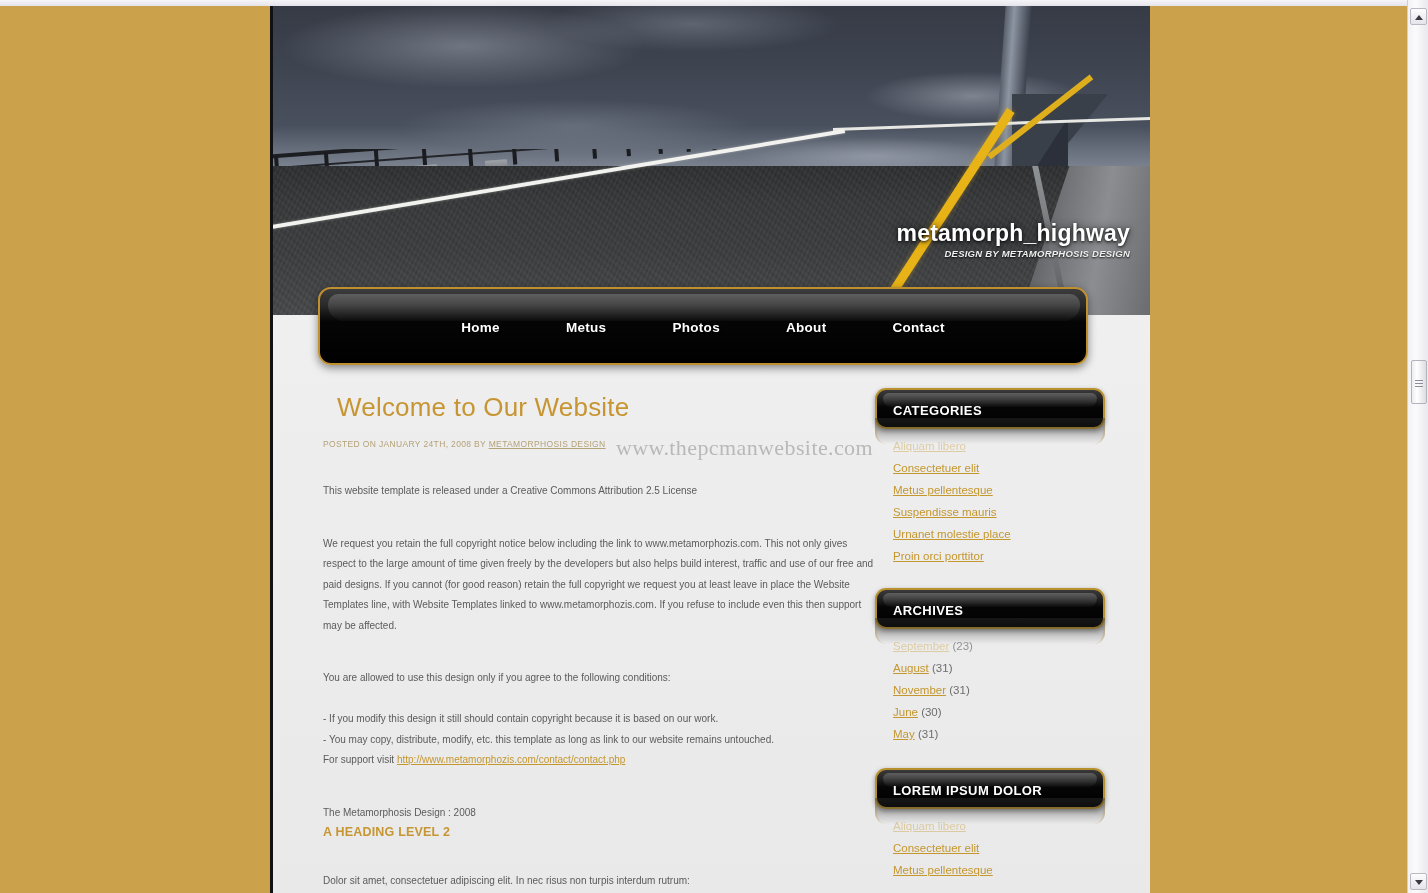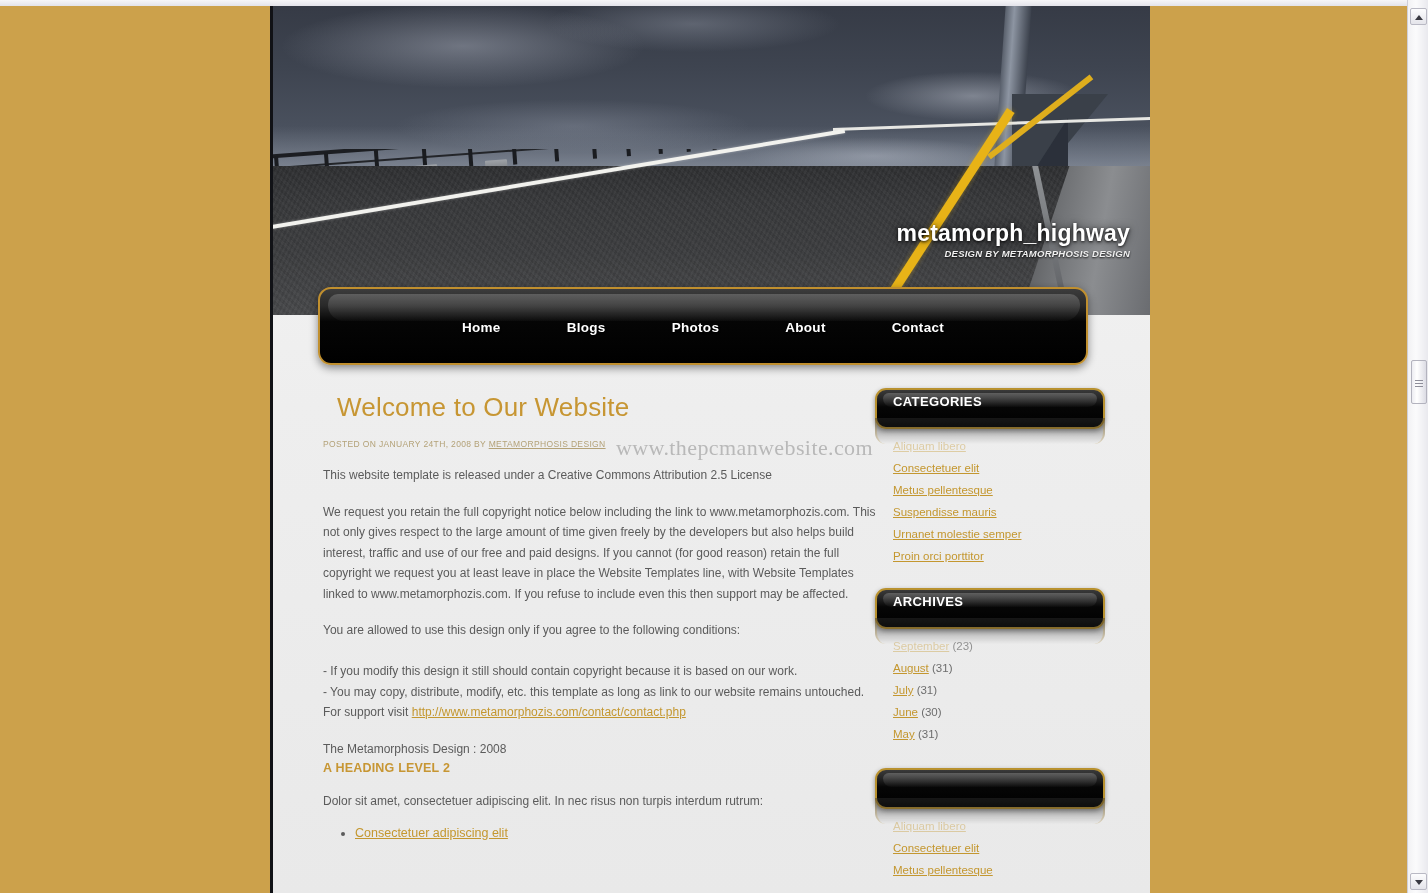--- a/index.html
+++ b/index.html
@@ -227,21 +227,21 @@
   #post-title {
     margin: 16px; color: #c79633; font-size: 26px; font-weight: normal;
     letter-spacing: .2px;
   }
   #post-meta {
     margin: 4px 0 0 2px; color: #b4a278; font-size: 8.5px;
     letter-spacing: .35px; text-transform: uppercase;
   }
   #post-meta a { color: #b4a278; text-decoration: underline; }
   .body-p {
-    margin: 16px 0 0 2px; color: #5b5b5b; font-size: 12px; line-height: 20.5px;
+    margin: 32px 0 0 2px; color: #5b5b5b; font-size: 10px; line-height: 20.5px;
   }
   .body-p a { color: #c4972f; text-decoration: underline; }
   #heading2 {
     margin: 2px 0 0 2px; color: #c79633; font-size: 12.5px; font-weight: bold;
     letter-spacing: .2px;
   }
   #bullet-list {
     margin: 14px 0 0 16px; padding: 0 0 0 18px; color: #5b5b5b;
   }
   #bullet-list li { margin: 0 0 12px 0; font-size: 12.5px; }
@@ -259,21 +259,21 @@
     box-sizing: border-box;
     box-shadow: 0 2px 5px rgba(0,0,0,.4);
     overflow: hidden;
   }
   .widget-head .gloss {
     position: absolute; left: 6px; top: 3px; right: 6px; height: 14px;
     background: linear-gradient(rgba(255,255,255,.22), rgba(255,255,255,.02));
     border-radius: 8px 8px 12px 12px;
   }
   .widget-head h3 {
-    position: relative; margin: 0; padding: 4px 0 0 16px;
+    position: relative; margin: 0; padding: 13px 0 0 16px;
     color: #ffffff; font-size: 13px; font-weight: bold; letter-spacing: .4px;
   }
   .widget-reflection {
     position: absolute; left: 0; top: 30px; width: 100%; height: 26px;
     background: linear-gradient(rgba(40,40,40,.55), rgba(255,255,255,0));
     border-radius: 0 0 11px 11px;
     border-left: 2px solid rgba(184,145,47,.25);
     border-right: 2px solid rgba(184,145,47,.25);
     box-sizing: border-box;
     pointer-events: none;
@@ -357,21 +357,21 @@
       </div>
     </div>
 
     <div id="main-nav">
       <div id="nav-gloss"></div>
       <ul id="nav-list">
         <li>
             <a href="#">Home</a>
           </li>
         <li>
-            <a href="#">Blogs</a>
+            <a href="#">Metus</a>
           </li>
         <li>
             <a href="#">Photos</a>
           </li>
         <li>
             <a href="#">About</a>
           </li>
         <li>
             <a href="#">Contact</a>
           </li>
@@ -415,43 +415,44 @@
           <div class="widget-head">
             <div class="gloss"></div>
             <h3>CATEGORIES</h3>
           </div>
           <div class="widget-reflection"></div>
           <ul class="widget-list">
             <li class="faded"><a href="#">Aliquam libero</a></li>
             <li><a href="#">Consectetuer elit</a></li>
             <li><a href="#">Metus pellentesque</a></li>
             <li><a href="#">Suspendisse mauris</a></li>
-            <li><a href="#">Urnanet molestie semper</a></li>
+            <li><a href="#">Urnanet molestie place</a></li>
             <li><a href="#">Proin orci porttitor</a></li>
           </ul>
         </div>
 
         <div class="widget" style="margin-top:26px">
           <div class="widget-head">
             <div class="gloss"></div>
             <h3>ARCHIVES</h3>
           </div>
           <div class="widget-reflection"></div>
           <ul class="widget-list">
             <li class="faded"><a href="#">September</a><span> (23)</span></li>
             <li><a href="#">August</a><span> (31)</span></li>
-            <li><a href="#">July</a><span> (31)</span></li>
+            <li><a href="#">November</a><span> (31)</span></li>
             <li><a href="#">June</a><span> (30)</span></li>
             <li><a href="#">May</a><span> (31)</span></li>
           </ul>
         </div>
 
         <div class="widget" style="margin-top:28px">
           <div class="widget-head">
             <div class="gloss"></div>
+            <h3>LOREM IPSUM DOLOR</h3>
           </div>
           <div class="widget-reflection"></div>
           <ul class="widget-list">
             <li class="faded"><a href="#">Aliquam libero</a></li>
             <li><a href="#">Consectetuer elit</a></li>
             <li><a href="#">Metus pellentesque</a></li>
           </ul>
         </div>
 
       </div>

